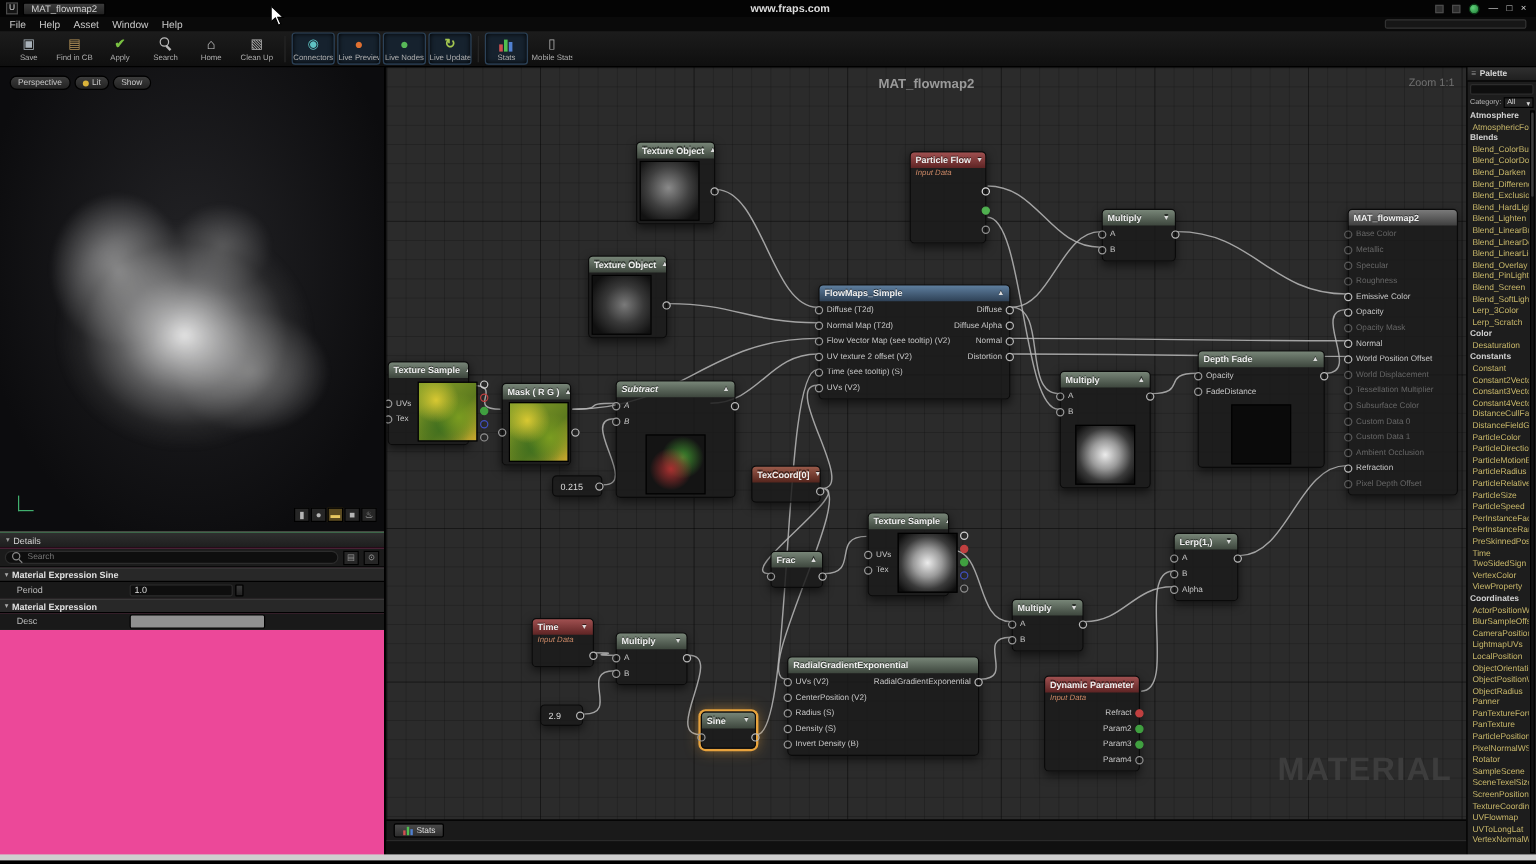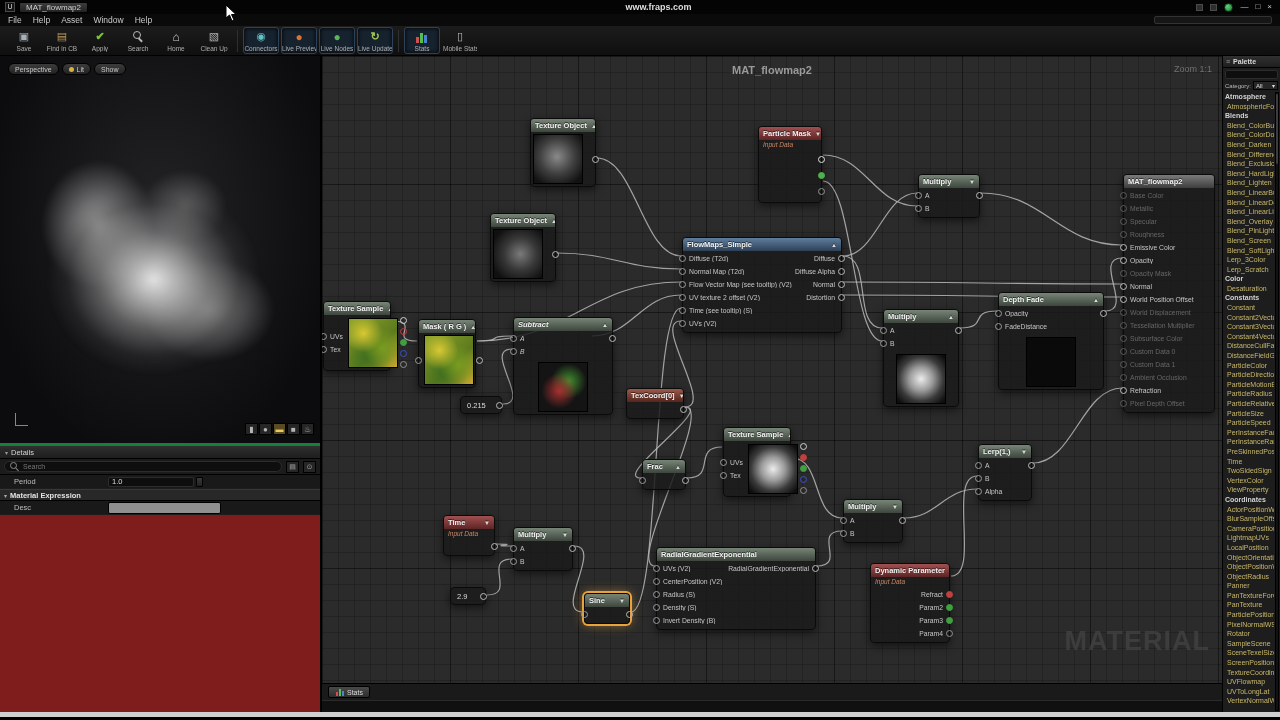--- a/index.html
+++ b/index.html
@@ -51,21 +51,21 @@
       radial-gradient(ellipse 30% 24% at 66% 62%, rgba(185,185,185,.65), transparent 70%),
       radial-gradient(ellipse 18% 16% at 58% 28%, rgba(160,160,160,.5), transparent 75%);}
   .vp-buttons{position:absolute;top:7px;left:8px;display:flex;gap:3px;z-index:2;}
   .vp-btn{height:12px;background:linear-gradient(#3c3c3c,#222);border:1px solid #000;border-radius:6px;font-size:7px;color:#c8c8c8;display:flex;align-items:center;padding:0 6px;gap:3px;white-space:nowrap;}
   .vp-dot{width:5px;height:5px;border-radius:50%;background:#d9b23a;flex:none;}
   .vp-axis{position:absolute;left:15px;bottom:17px;width:13px;height:13px;border-left:1px solid #41b06e;border-bottom:1px solid #41b06e;z-index:2;}
   .vp-shapes{position:absolute;right:6px;bottom:8px;display:flex;gap:1px;z-index:2;}
   .vp-shape{width:13px;height:12px;background:#262626;border:1px solid #000;color:#b5b5b5;font-size:8px;display:flex;align-items:center;justify-content:center;}
   .vp-shape.active{background:#5a4a20;color:#e8c860;}
 
-  .details{position:absolute;top:387px;left:0;right:0;bottom:0;background:#7f1d1d;border-top:3px solid #15803d;}
+  .details{position:absolute;top:387px;left:0;right:0;bottom:0;background:#ec4899;border-top:1px solid #15803d;}
   .d-header{height:13px;background:linear-gradient(#2f2f2f,#1e1e1e);display:flex;align-items:center;padding:0 5px;gap:3px;color:#d5d5d5;font-size:7.5px;border-bottom:1px solid #000;}
   .d-header .tri{font-size:6px;color:#999;}
   .d-search{height:16px;display:flex;align-items:center;padding:0 4px;gap:4px;border-bottom:1px solid #000;background:#1b1b1b;}
   .d-search-box{flex:1;height:11px;background:#0e0e0e;border:1px solid #2c2c2c;border-radius:6px;display:flex;align-items:center;padding:0 5px;gap:4px;color:#777;font-size:7px;}
   .mag{width:9px;height:9px;position:relative;flex:none;}
   .mag::before{content:'';position:absolute;width:5px;height:5px;border:1.4px solid #8a8a8a;border-radius:50%;left:0;top:0;}
   .mag::after{content:'';position:absolute;width:4px;height:1.4px;background:#8a8a8a;transform:rotate(45deg);left:5px;top:7px;}
   .d-mini{width:13px;height:12px;background:#262626;border:1px solid #000;color:#999;font-size:7px;display:flex;align-items:center;justify-content:center;flex:none;}
   .d-sec{height:12px;background:#282828;border-top:1px solid #383838;border-bottom:1px solid #000;display:flex;align-items:center;gap:3px;padding-left:4px;color:#e2e2e2;font-weight:bold;font-size:7.5px;}
   .d-sec .tri{font-size:6px;color:#aaa;font-weight:normal;}
@@ -255,20 +255,24 @@
       <span class="tri">▾</span>
       <span>Details</span>
     </div>
     <div class="d-search">
       <div class="d-search-box">
         <span class="mag"></span>
         <span>Search</span>
       </div>
       <span class="d-mini">▤</span>
       <span class="d-mini">⊙</span>
+    </div>
+    <div class="d-sec">
+      <span class="tri">▾</span>
+      <span>Material Expression Sine</span>
     </div>
     <div class="d-row">
       <span class="d-label">Period</span>
       <span class="d-input">1.0</span>
       <span class="d-spin"></span>
     </div>
     <div class="d-sec">
       <span class="tri">▾</span>
       <span>Material Expression</span>
     </div>
@@ -334,21 +338,21 @@
         </div>
         <div class="gmid">
           <div class="thumb t-dark2"></div>
           <div class="outcol">
             <span class="pin out" style="border-color: rgb(184, 184, 184);"></span>
           </div>
         </div>
       </div>
       <div class="gnode" style="left: 436px; top: 70px; width: 64px;">
         <div class="ghead hr">
-          <span>Particle Mask</span>
+          <span>Particle Flow</span>
           <span class="coll">▼</span>
         </div>
         <div class="gsub">Input Data</div>
         <div class="gbody" style="min-height: 52px; display: flex; flex-direction: column; justify-content: space-around;">
           <div class="prow">
             <span class="plab"></span>
             <span class="plab r"></span>
             <span class="pin out" style="border-color: rgb(224, 224, 224);"></span>
           </div>
           <div class="prow">

